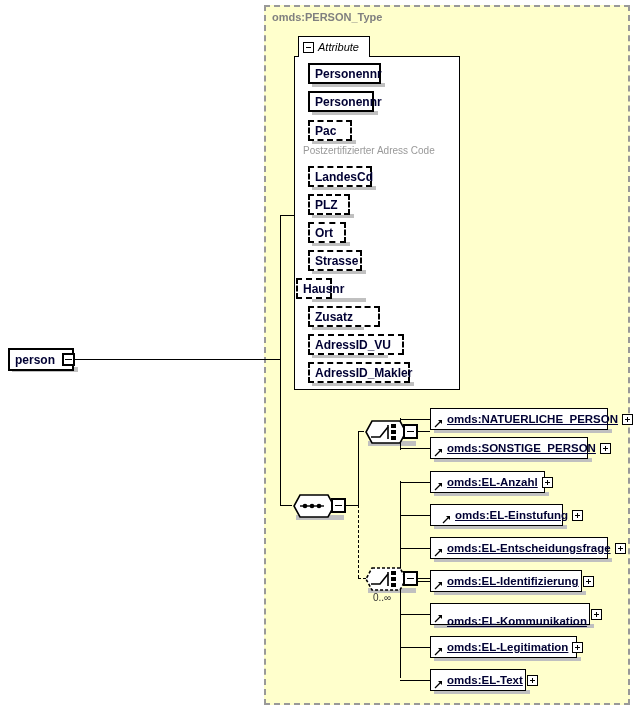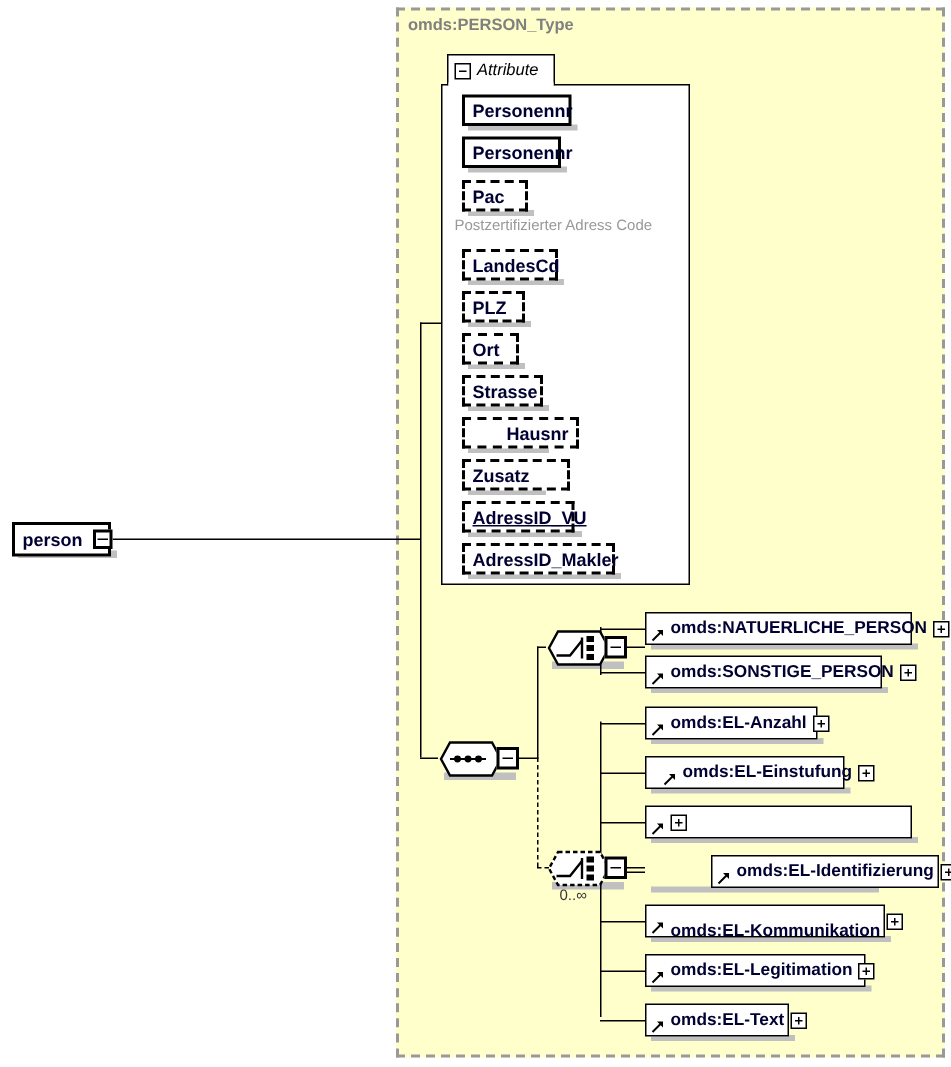--- a/index.html
+++ b/index.html
@@ -120,20 +120,21 @@
     border: 1px solid #000000;
     height: 22px;
     display: flex;
     align-items: center;
     white-space: nowrap;
     font-size: 11.5px;
     font-weight: bold;
     color: #000033;
     padding: 0 4px 0 3px;
     gap: 4px;
+    text-decoration: underline;
   }
   .ref-arrow {
     position: relative;
     width: 9px;
     height: 22px;
     flex: 0 0 auto;
   }
   .ref-arrow svg { position: absolute; left: 0; top: 11px; }
 
   
@@ -231,29 +232,29 @@
       </div>
       <div class="node-shadow" style="left: 312px; top: 242px; width: 38px; height: 4px;"></div>
       <div class="node-box attr-box dashed" style="left: 308px; top: 222px; width: 38px;">
         <span>Ort</span>
       </div>
       <div class="node-shadow" style="left: 312px; top: 270px; width: 54px; height: 4px;"></div>
       <div class="node-box attr-box dashed" style="left: 308px; top: 250px; width: 54px;">
         <span>Strasse</span>
       </div>
       <div class="node-shadow" style="left: 312px; top: 298px; width: 54px; height: 4px;"></div>
-      <div class="node-box attr-box dashed" style="left: 308px; top: 278px; width: 78px; justify-content: flex-end;">
+      <div class="node-box attr-box dashed" style="left: 296px; top: 278px; width: 36px;">
         <span>Hausnr</span>
       </div>
       <div class="node-shadow" style="left: 312px; top: 326px; width: 52px; height: 4px;"></div>
       <div class="node-box attr-box dashed" style="left: 308px; top: 306px; width: 72px;">
         <span>Zusatz</span>
       </div>
       <div class="node-shadow" style="left: 312px; top: 354px; width: 76px; height: 4px;"></div>
-      <div class="node-box attr-box dashed" style="left: 308px; top: 334px; width: 75px; text-decoration: underline;">
+      <div class="node-box attr-box dashed" style="left: 308px; top: 334px; width: 96px;">
         <span>AdressID_VU</span>
       </div>
       <div class="node-shadow" style="left: 312px; top: 382px; width: 102px; height: 4px;"></div>
       <div class="node-box attr-box dashed" style="left: 308px; top: 362px; width: 102px;">
         <span>AdressID_Makler</span>
       </div>
     </div>
 
   <div class="node-shadow" style="left:296px; top:515px; width:48px; height:5px;"></div>
   <div class="compositor" style="left:292px; top:493px;">
@@ -364,25 +365,26 @@
       </div>
       <div class="line-h" style="left: 400px; top: 515px; width: 30px;"></div>
       <div class="node-shadow" style="left: 434px; top: 558px; width: 178px; height: 4px;"></div>
       <div class="elem-box" style="left: 430px; top: 537px; width: 178px;">
         <span class="ref-arrow">
           <svg width="9" height="9" viewBox="0 0 9 9">
             <path d="M1 8 L7 2" stroke="#000" stroke-width="1.3" fill="none"></path>
             <path d="M8 1 L8 5 L4 1 Z" fill="#000"></path>
           </svg>
         </span>
+        <span style="flex: 1 1 auto;">omds:EL-Entscheidungsfrage</span>
         <span class="ctrl plus"></span>
       </div>
       <div class="line-h" style="left: 400px; top: 548px; width: 30px;"></div>
       <div class="node-shadow" style="left: 434px; top: 591px; width: 152px; height: 4px;"></div>
-      <div class="elem-box" style="left: 430px; top: 570px; width: 152px; margin-left: 44px;">
+      <div class="elem-box" style="left: 430px; top: 570px; width: 152px;">
         <span class="ref-arrow">
           <svg width="9" height="9" viewBox="0 0 9 9">
             <path d="M1 8 L7 2" stroke="#000" stroke-width="1.3" fill="none"></path>
             <path d="M8 1 L8 5 L4 1 Z" fill="#000"></path>
           </svg>
         </span>
         <span style="flex: 1 1 auto;">omds:EL-Identifizierung</span>
         <span class="ctrl plus"></span>
       </div>
       <div class="line-h" style="left: 400px; top: 581px; width: 30px;"></div>

